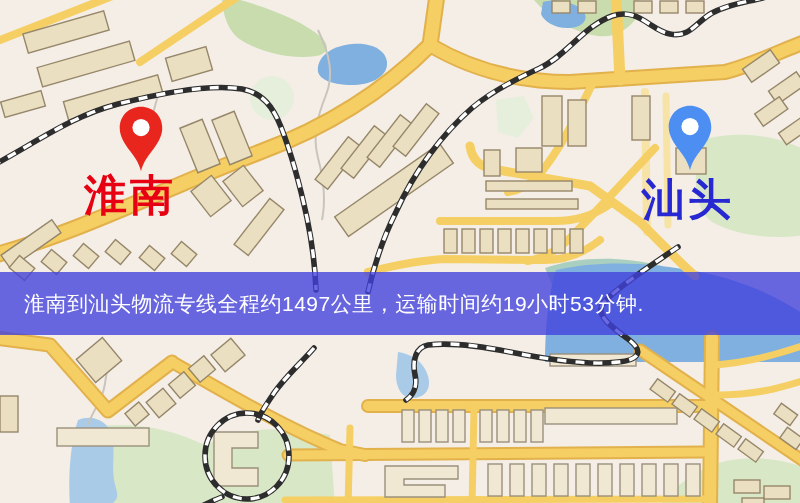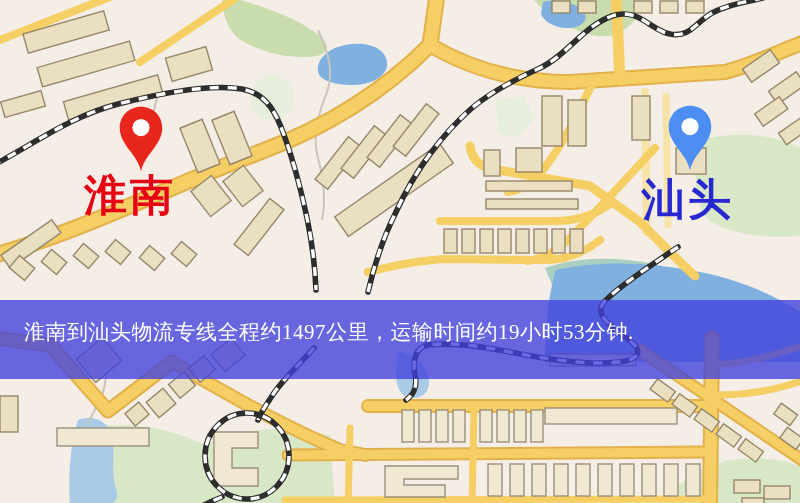--- a/index.html
+++ b/index.html
@@ -1,17 +1,17 @@
 <!DOCTYPE html>
 <html><head>
 <meta charset="utf-8">
 <style>
   html,body{margin:0;padding:0;background:#888;}
   .screen{position:relative;width:800px;height:503px;overflow:hidden;
-          font-family:Liberation Serif, serif;background:#f4eee7;}
+          font-family:Liberation Sans, sans-serif;background:#f4eee7;}
   .map-svg{position:absolute;left:0;top:0;width:800px;height:503px;display:block;}
 
   
   .road{fill:none;stroke:#f5cf63;stroke-linecap:round;stroke-linejoin:round;}
   .road-casing{fill:none;stroke:#e2b14c;stroke-linecap:round;stroke-linejoin:round;}
   .road-pale{fill:none;stroke:#f7e3a6;stroke-linecap:round;stroke-linejoin:round;}
   .rail-base{fill:none;stroke:#2d2d2d;stroke-width:5.6;stroke-linecap:round;}
   .rail-dash{fill:none;stroke:#ffffff;stroke-width:3.4;stroke-dasharray:9 9;}
   .bldg{fill:#eadfc1;stroke:#97876a;stroke-width:1.4;}
   .bldg2{fill:#f0e8d3;stroke:#9a907c;stroke-width:1.4;}
@@ -28,21 +28,21 @@
   .pin-origin{left:118px;top:105px;}
   .pin-dest{left:667px;top:104px;}
 
   
   .city-label{position:absolute;font-weight:700;font-size:43px;line-height:1;
               letter-spacing:3px;white-space:nowrap;}
   .label-origin{left:84px;top:174px;color:#e60012;}
   .label-dest{left:642px;top:178px;color:#2828d2;}
 
   
-  .banner{position:absolute;left:0;top:300px;width:800px;height:79px;}
+  .banner{position:absolute;left:0;top:272px;width:800px;height:63px;}
   .banner-bg{position:absolute;left:0;top:0;right:0;bottom:0;background:#4040dc;opacity:0.78;}
   .banner-text{position:absolute;left:24px;top:0;height:63px;display:flex;align-items:center;
                color:#ffffff;font-size:21px;letter-spacing:0.5px;white-space:nowrap;}
 </style>
 </head>
 <body>
 
 <div class="screen">
 
   <svg class="map-svg" viewBox="0 0 800 503" xmlns="http://www.w3.org/2000/svg">

